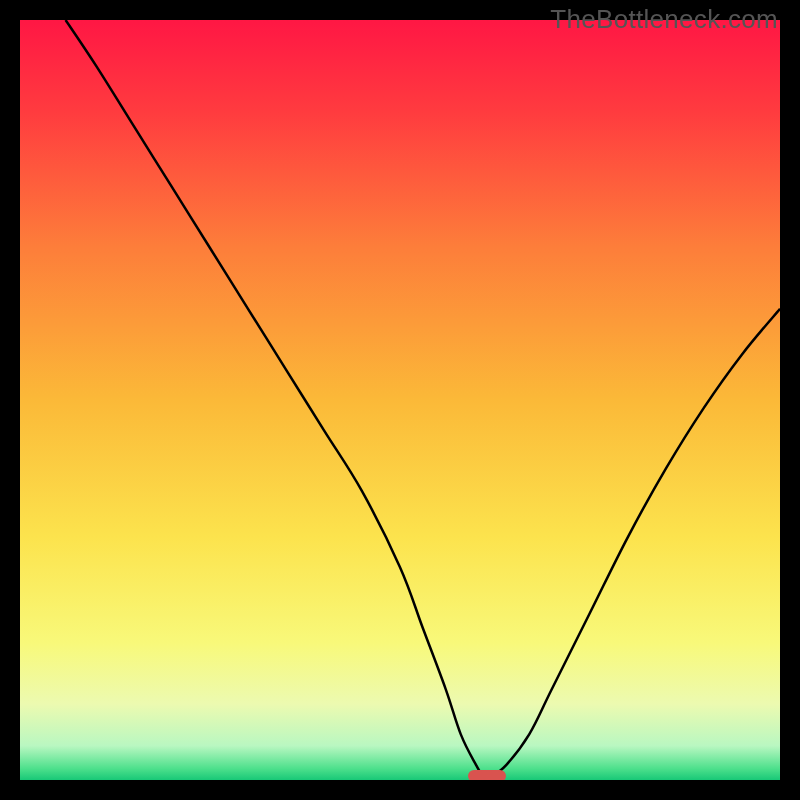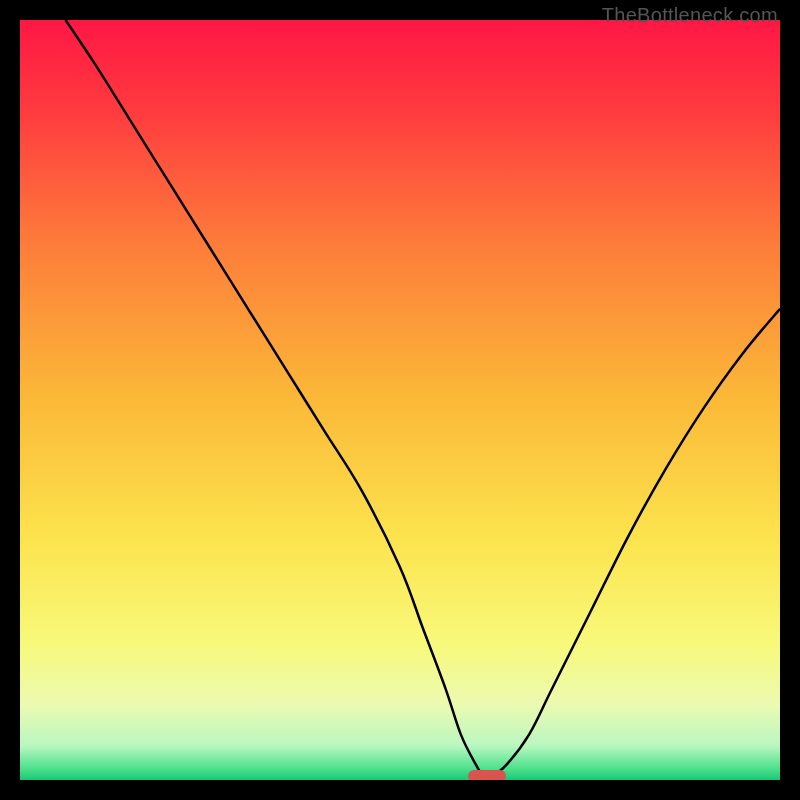--- a/index.html
+++ b/index.html
@@ -24,21 +24,21 @@
     left: 0;
     top: 0;
     width: 100%;
     height: 100%;
   }
   .watermark {
     position: absolute;
     top: 4px;
     right: 22px;
     color: #555;
-    font-size: 20px;
+    font-size: 26px;
     font-weight: 500;
     letter-spacing: 0.3px;
   }
   .marker {
     position: absolute;
     width: 40px;
     height: 12px;
     background: #d9534f;
     border-radius: 6px;
   }

